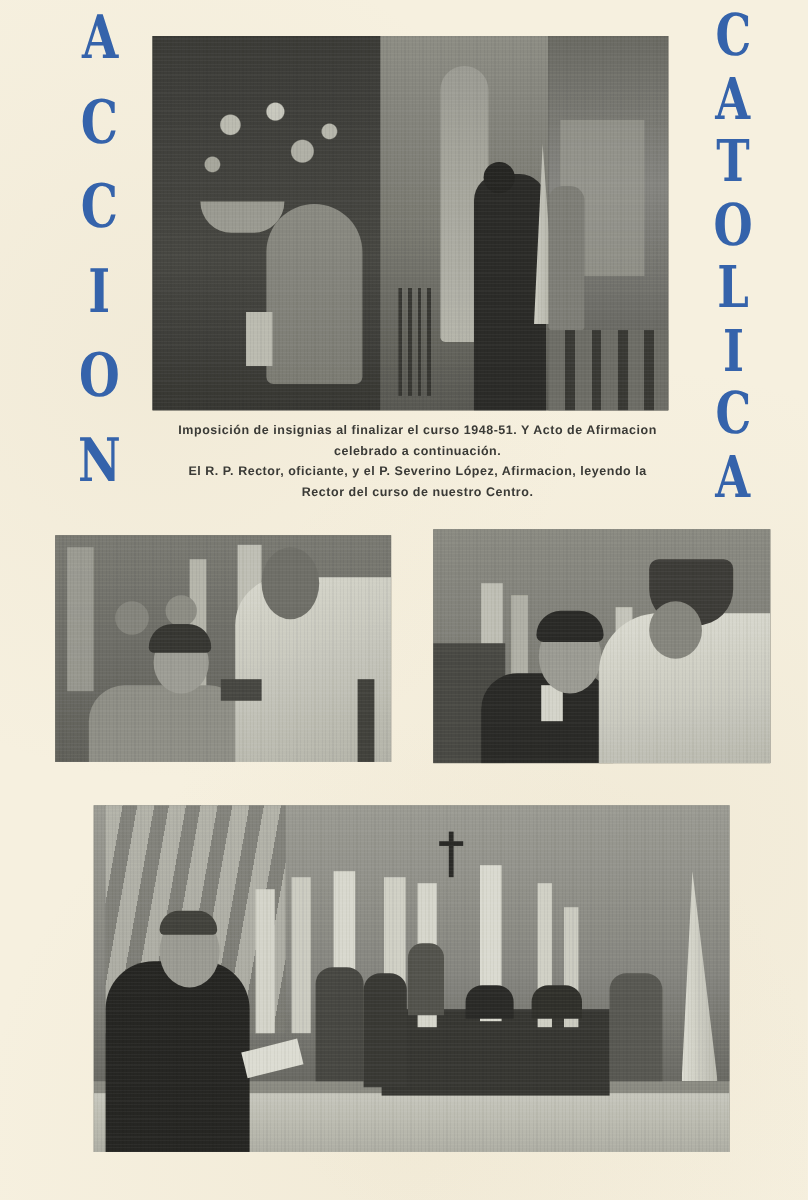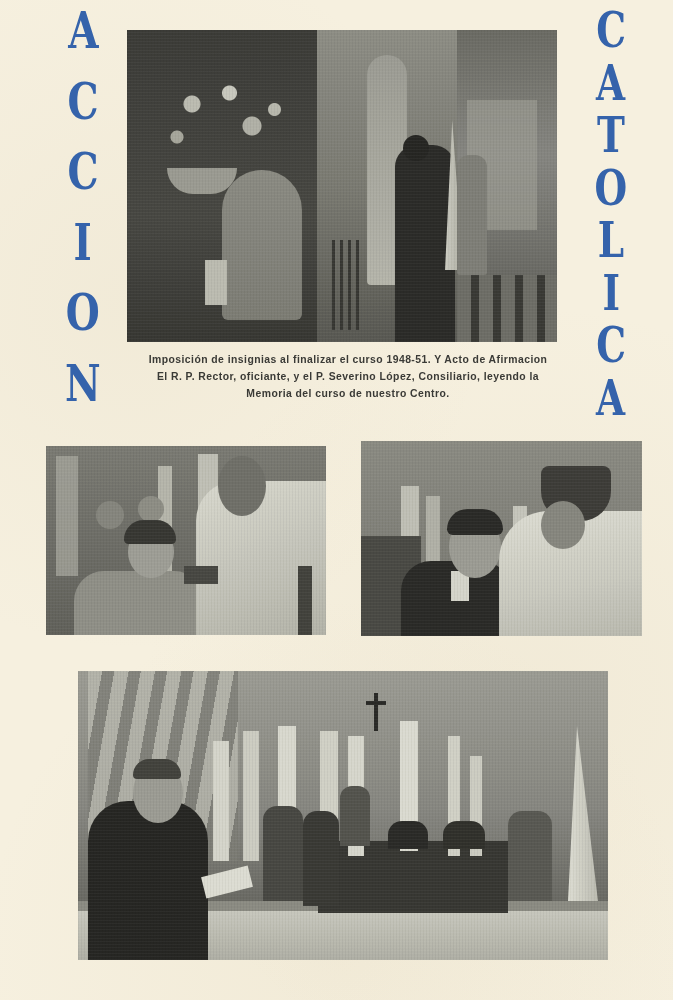--- a/index.html
+++ b/index.html
@@ -142,22 +142,23 @@
 
   <div class="shape" style="left:330px;top:125px;width:30px;height:120px;background:#7e7e77;border-radius:12px 12px 3px 3px;"></div>
 
   <div class="shape" style="left:330px;top:245px;width:100px;height:67px;background:repeating-linear-gradient(90deg,#6e6e67 0 14px,#3c3c38 14px 22px);"></div>
 
   <div class="shape" style="left:205px;top:210px;width:28px;height:90px;background:repeating-linear-gradient(90deg,#3a3a36 0 3px,transparent 3px 8px);"></div>
 </div>
 
 <div class="caption">
   <p class="line-justify">Imposición de insignias al finalizar el curso 1948-51. Y Acto de Afirmacion</p>
-  <p class="line-justify">El R. P. Rector, oficiante, y el P. Severino López, Consiliario, leyendo la</p>
-  <p>Memoria del curso de nuestro Centro.</p>
+  <p>celebrado a continuación.</p>
+  <p class="line-justify">El R. P. Rector, oficiante, y el P. Severino López, Afirmacion, leyendo la</p>
+  <p>Rector del curso de nuestro Centro.</p>
 </div>
 
 <div class="photo" id="photo-insignia-1">
   <div class="shape" style="left:0;top:0;width:280px;height:189px;background:linear-gradient(180deg,#7a7a73,#62625c);"></div>
 
   <div class="shape" style="left:10px;top:10px;width:22px;height:120px;background:#a6a69c;opacity:0.75;"></div>
   <div class="shape" style="left:112px;top:20px;width:14px;height:110px;background:#b2b2a8;"></div>
   <div class="shape" style="left:152px;top:8px;width:20px;height:120px;background:#bcbcb2;"></div>
 
   <div class="shape" style="left:50px;top:55px;width:28px;height:28px;background:#85857d;border-radius:50%;"></div>

